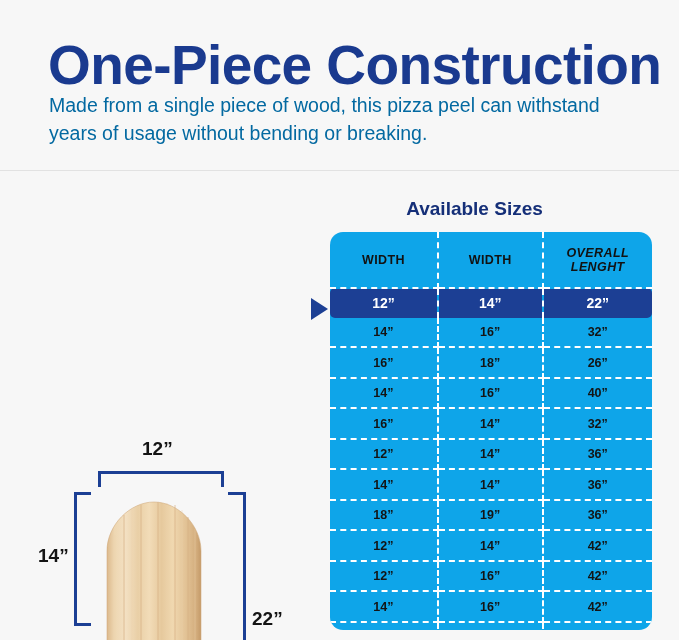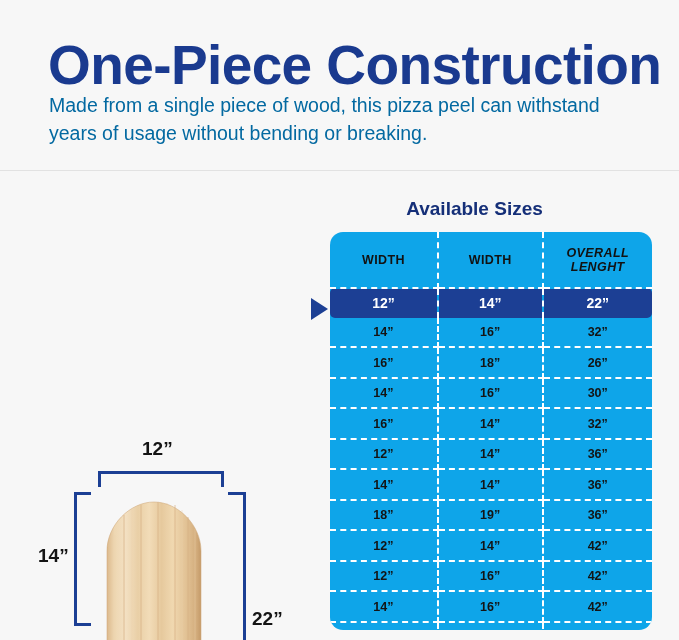--- a/index.html
+++ b/index.html
@@ -314,21 +314,21 @@
             <td>32”</td>
           </tr>
           <tr>
             <td>16”</td>
             <td>18”</td>
             <td>26”</td>
           </tr>
           <tr>
             <td>14”</td>
             <td>16”</td>
-            <td>30”</td>
+            <td>40”</td>
           </tr>
           <tr>
             <td>16”</td>
             <td>14”</td>
             <td>32”</td>
           </tr>
           <tr>
             <td>12”</td>
             <td>14”</td>
             <td>36”</td>

